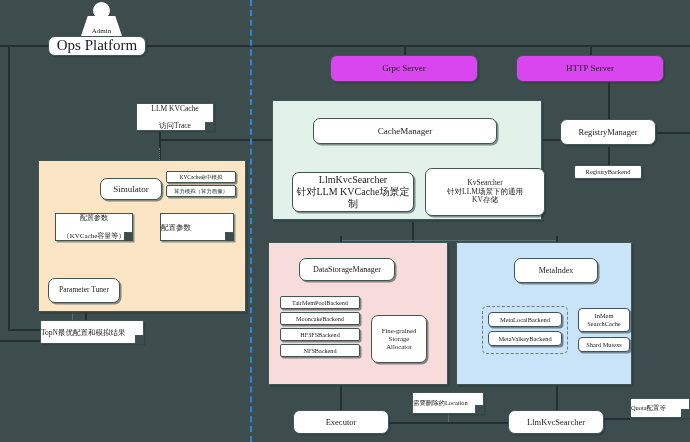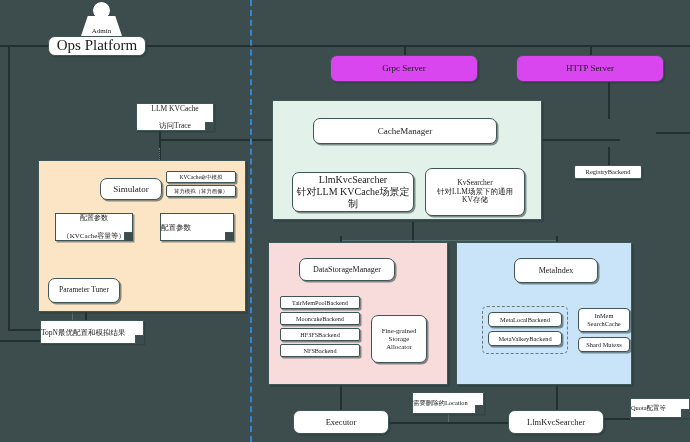--- a/index.html
+++ b/index.html
@@ -129,33 +129,36 @@
       <span>Ops Platform</span>
     </div>
 
   <div class="node purple" style="left:330px;top:55px;width:148px;height:27px;font-size:9px;">
       <span>Grpc Server</span>
     </div>
   <div class="node purple" style="left:516px;top:55px;width:148px;height:27px;font-size:9px;">
       <span>HTTP Server</span>
     </div>
 
+  <div class="node" style="left:560px;top:119px;width:96px;height:26px;font-size:8.5px;">
+      <span>RegistryManager</span>
+    </div>
   <div class="node sq" style="left:574px;top:165px;width:68px;height:14px;font-size:6.5px;">
       <span>RegistryBackend</span>
     </div>
 
   <div class="node" style="left:313px;top:118px;width:184px;height:26px;font-size:9px;">
       <span>CacheManager</span>
     </div>
 
   <div class="node" style="left:292px;top:172px;width:122px;height:40px;font-size:10px;flex-direction:column;">
     <span>LlmKvcSearcher</span>
     <span>针对LLM KVCache场景定制</span>
   </div>
-  <div class="node" style="left:425px;top:168px;width:100px;height:48px;font-size:7.5px;flex-direction:column;">
+  <div class="node" style="left:425px;top:168px;width:120px;height:48px;font-size:7.5px;flex-direction:column;">
     <span>KvSearcher</span>
     <span>针对LLM场景下的通用</span>
     <span>KV存储</span>
   </div>
 
   <div class="node" style="left:299px;top:258px;width:96px;height:23px;font-size:8px;">
       <span>DataStorageManager</span>
     </div>
 
   <div class="node sq" style="left:280px;top:296px;width:80px;height:13px;font-size:6.2px;">

